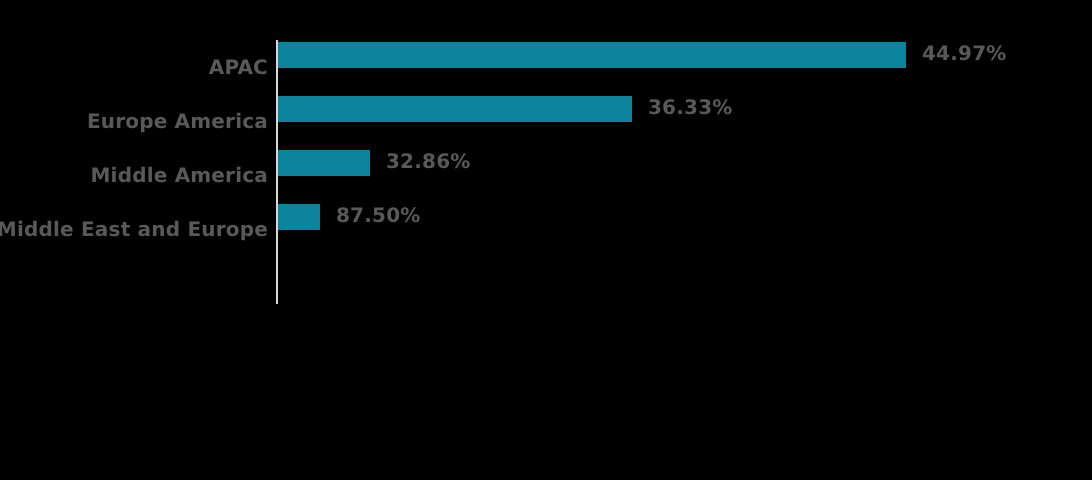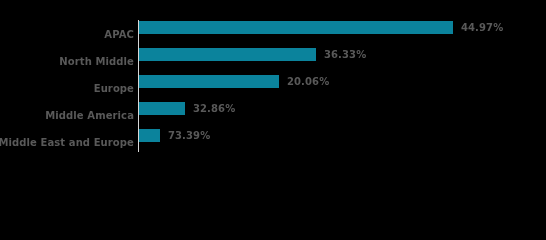--- a/index.html
+++ b/index.html
@@ -81,42 +81,35 @@
 
   <div id="plot-rows">
       <div class="bar-row">
         <div class="cat-label">APAC</div>
         <div class="bar-wrap">
           <div class="bar" style="width: 314px; background: rgb(11, 131, 156);"></div>
           <div class="val-label">44.97%</div>
         </div>
       </div>
       <div class="bar-row">
-        <div class="cat-label">North Middle</div>
+        <div class="cat-label">Europe America</div>
         <div class="bar-wrap">
           <div class="bar" style="width: 177px; background: rgb(11, 131, 156);"></div>
           <div class="val-label">36.33%</div>
-        </div>
-      </div>
-      <div class="bar-row">
-        <div class="cat-label">Europe</div>
-        <div class="bar-wrap">
-          <div class="bar" style="width: 140px; background: rgb(11, 131, 156);"></div>
-          <div class="val-label">20.06%</div>
         </div>
       </div>
       <div class="bar-row">
         <div class="cat-label">Middle America</div>
         <div class="bar-wrap">
           <div class="bar" style="width: 46px; background: rgb(11, 131, 156);"></div>
           <div class="val-label">32.86%</div>
         </div>
       </div>
       <div class="bar-row">
         <div class="cat-label">Middle East and Europe</div>
         <div class="bar-wrap">
           <div class="bar" style="width: 21px; background: rgb(11, 131, 156);"></div>
-          <div class="val-label">73.39%</div>
+          <div class="val-label">87.50%</div>
         </div>
       </div>
     </div>
 
 </div>
 
 </body></html>

